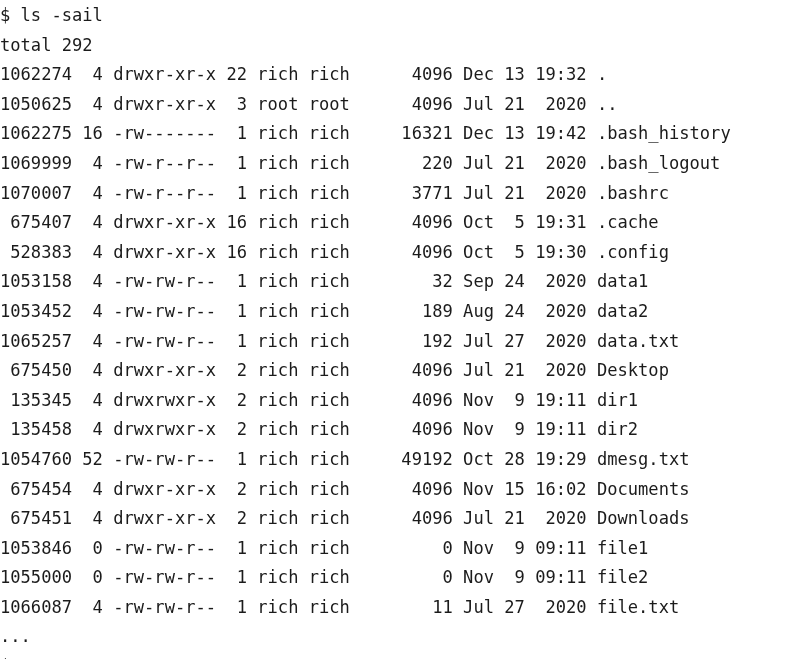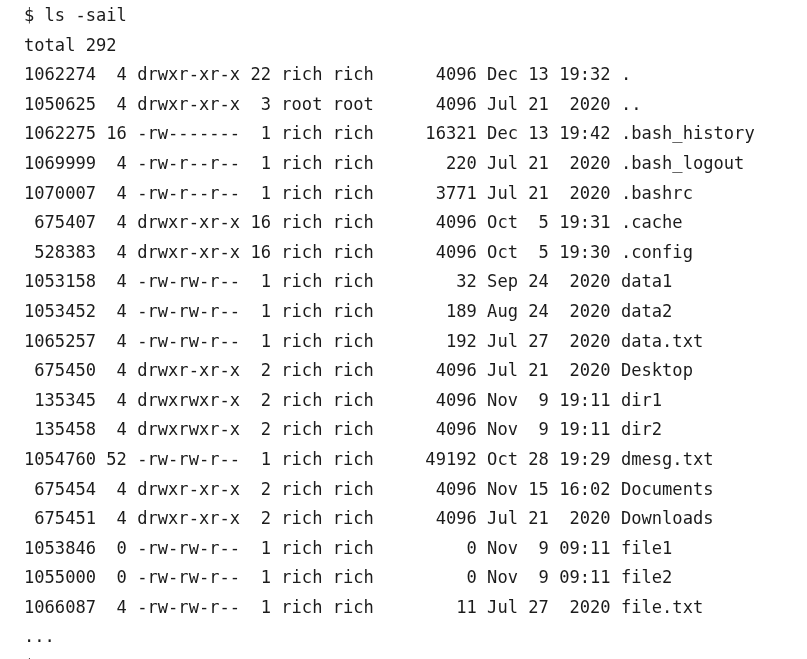--- a/index.html
+++ b/index.html
@@ -25,19 +25,18 @@
     white-space: pre;
     overflow: hidden;
     box-sizing: border-box;
     padding: 1px 0 0 0;
   }
   .line {
     white-space: pre;
     height: 29.6px;
     display: block;
     font-family: "DejaVu Sans Mono", "Liberation Mono", monospace;
-    padding-left: 24px;
   }
 </style>
 </head>
 <body>
 
 <div id="terminal"><div class="line">$ ls -sail</div><div class="line">total 292</div><div class="line">1062274  4 drwxr-xr-x 22 rich rich      4096 Dec 13 19:32 .</div><div class="line">1050625  4 drwxr-xr-x  3 root root      4096 Jul 21  2020 ..</div><div class="line">1062275 16 -rw-------  1 rich rich     16321 Dec 13 19:42 .bash_history</div><div class="line">1069999  4 -rw-r--r--  1 rich rich       220 Jul 21  2020 .bash_logout</div><div class="line">1070007  4 -rw-r--r--  1 rich rich      3771 Jul 21  2020 .bashrc</div><div class="line"> 675407  4 drwxr-xr-x 16 rich rich      4096 Oct  5 19:31 .cache</div><div class="line"> 528383  4 drwxr-xr-x 16 rich rich      4096 Oct  5 19:30 .config</div><div class="line">1053158  4 -rw-rw-r--  1 rich rich        32 Sep 24  2020 data1</div><div class="line">1053452  4 -rw-rw-r--  1 rich rich       189 Aug 24  2020 data2</div><div class="line">1065257  4 -rw-rw-r--  1 rich rich       192 Jul 27  2020 data.txt</div><div class="line"> 675450  4 drwxr-xr-x  2 rich rich      4096 Jul 21  2020 Desktop</div><div class="line"> 135345  4 drwxrwxr-x  2 rich rich      4096 Nov  9 19:11 dir1</div><div class="line"> 135458  4 drwxrwxr-x  2 rich rich      4096 Nov  9 19:11 dir2</div><div class="line">1054760 52 -rw-rw-r--  1 rich rich     49192 Oct 28 19:29 dmesg.txt</div><div class="line"> 675454  4 drwxr-xr-x  2 rich rich      4096 Nov 15 16:02 Documents</div><div class="line"> 675451  4 drwxr-xr-x  2 rich rich      4096 Jul 21  2020 Downloads</div><div class="line">1053846  0 -rw-rw-r--  1 rich rich         0 Nov  9 09:11 file1</div><div class="line">1055000  0 -rw-rw-r--  1 rich rich         0 Nov  9 09:11 file2</div><div class="line">1066087  4 -rw-rw-r--  1 rich rich        11 Jul 27  2020 file.txt</div><div class="line">...</div><div class="line">$</div></div>
 
 </body></html>

